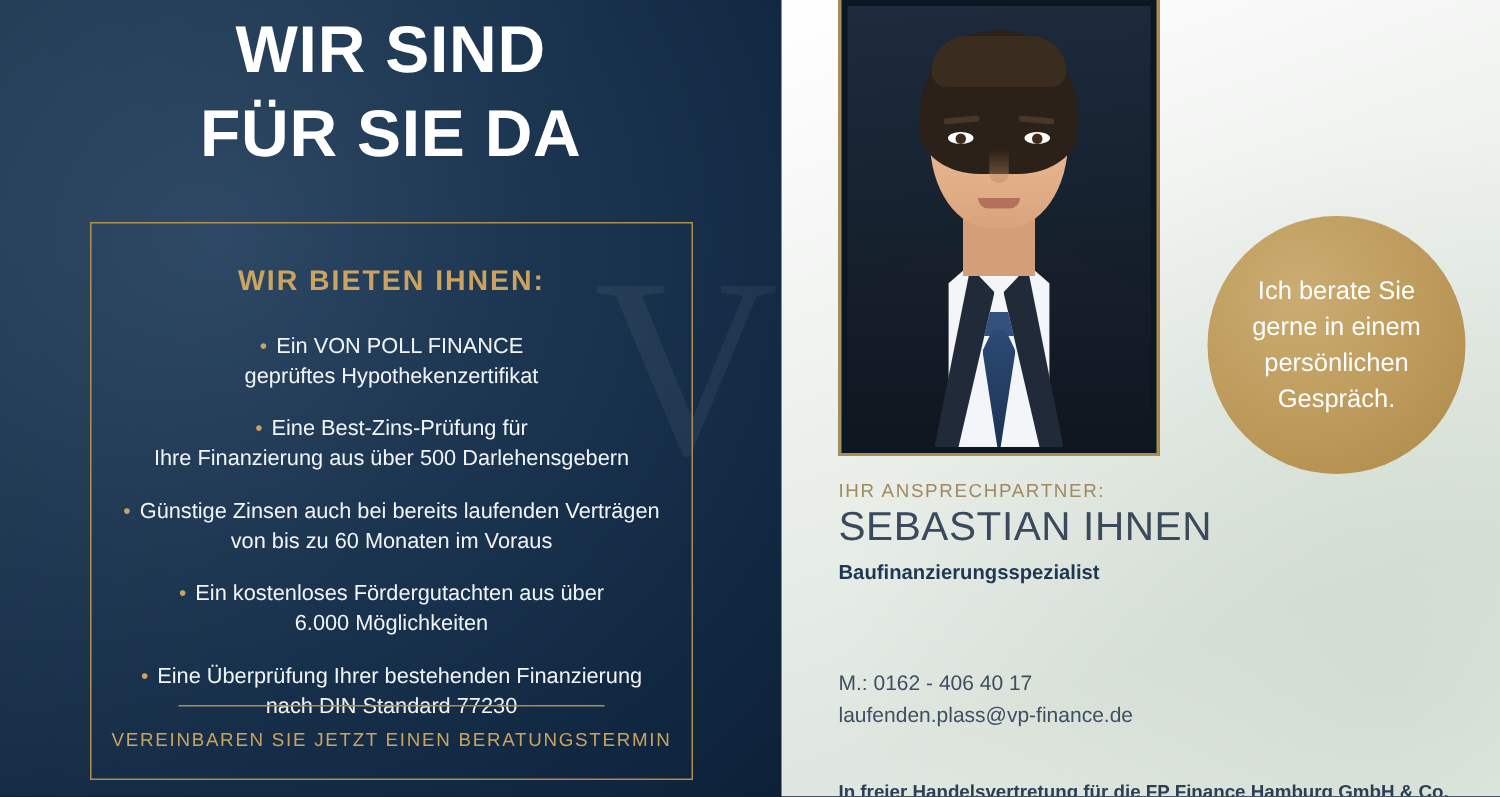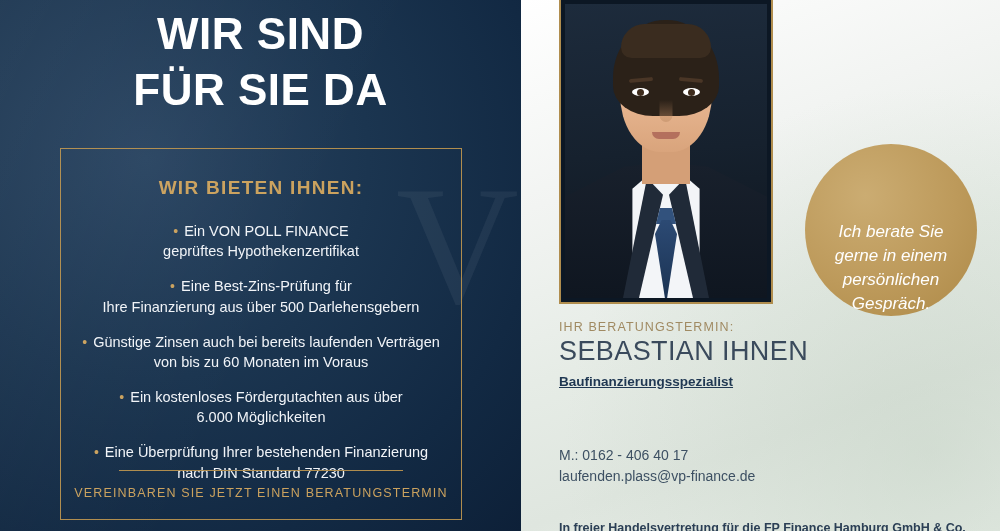--- a/index.html
+++ b/index.html
@@ -214,24 +214,23 @@
   }
 
   
   .badge {
     position: absolute;
     right: 23px; top: 144px;
     width: 172px; height: 172px;
     border-radius: 50%;
     background: radial-gradient(circle at 35% 30%, #cbac72 0%, #bd9a5b 55%, #ad8947 100%);
     display: flex;
-    align-items: flex-end;
+    align-items: center;
     justify-content: center;
     text-align: center;
-    font-style: italic;
   }
   .badge span {
     display: block;
     color: #ffffff;
     font-size: 17px;
     line-height: 1.42;
     padding: 0 14px;
   }
 
   .contact {
@@ -249,21 +248,20 @@
     color: #3a4a5c;
     font-size: 27px;
     letter-spacing: 0.4px;
     line-height: 1.1;
   }
   .contact .role {
     color: #1f3752;
     font-size: 13.5px;
     font-weight: bold;
     margin-top: 7px;
-    text-decoration: underline;
   }
   .contact .phone, .contact .mail {
     color: #3d5063;
     font-size: 14px;
     line-height: 1.5;
   }
   .contact .phone { margin-top: 56px; }
   .contact .legal {
     color: #2b3f55;
     font-size: 12.5px;
@@ -335,21 +333,21 @@
         <div class="p-nose"></div>
         <div class="p-mouth"></div>
       </div>
     </div>
 
     <div class="badge">
       <span>Ich berate Sie gerne in einem persönlichen Gespräch.</span>
     </div>
 
     <div class="contact">
-      <div class="label">IHR BERATUNGSTERMIN:</div>
+      <div class="label">IHR ANSPRECHPARTNER:</div>
       <div class="name">SEBASTIAN IHNEN</div>
       <div class="role">Baufinanzierungsspezialist</div>
       <div class="phone">M.: 0162 - 406 40 17</div>
       <div class="mail">laufenden.plass@vp-finance.de</div>
       <div class="legal">In freier Handelsvertretung für die FP Finance Hamburg GmbH &amp; Co. KG</div>
     </div>
 
   </div>
 </div>
 

